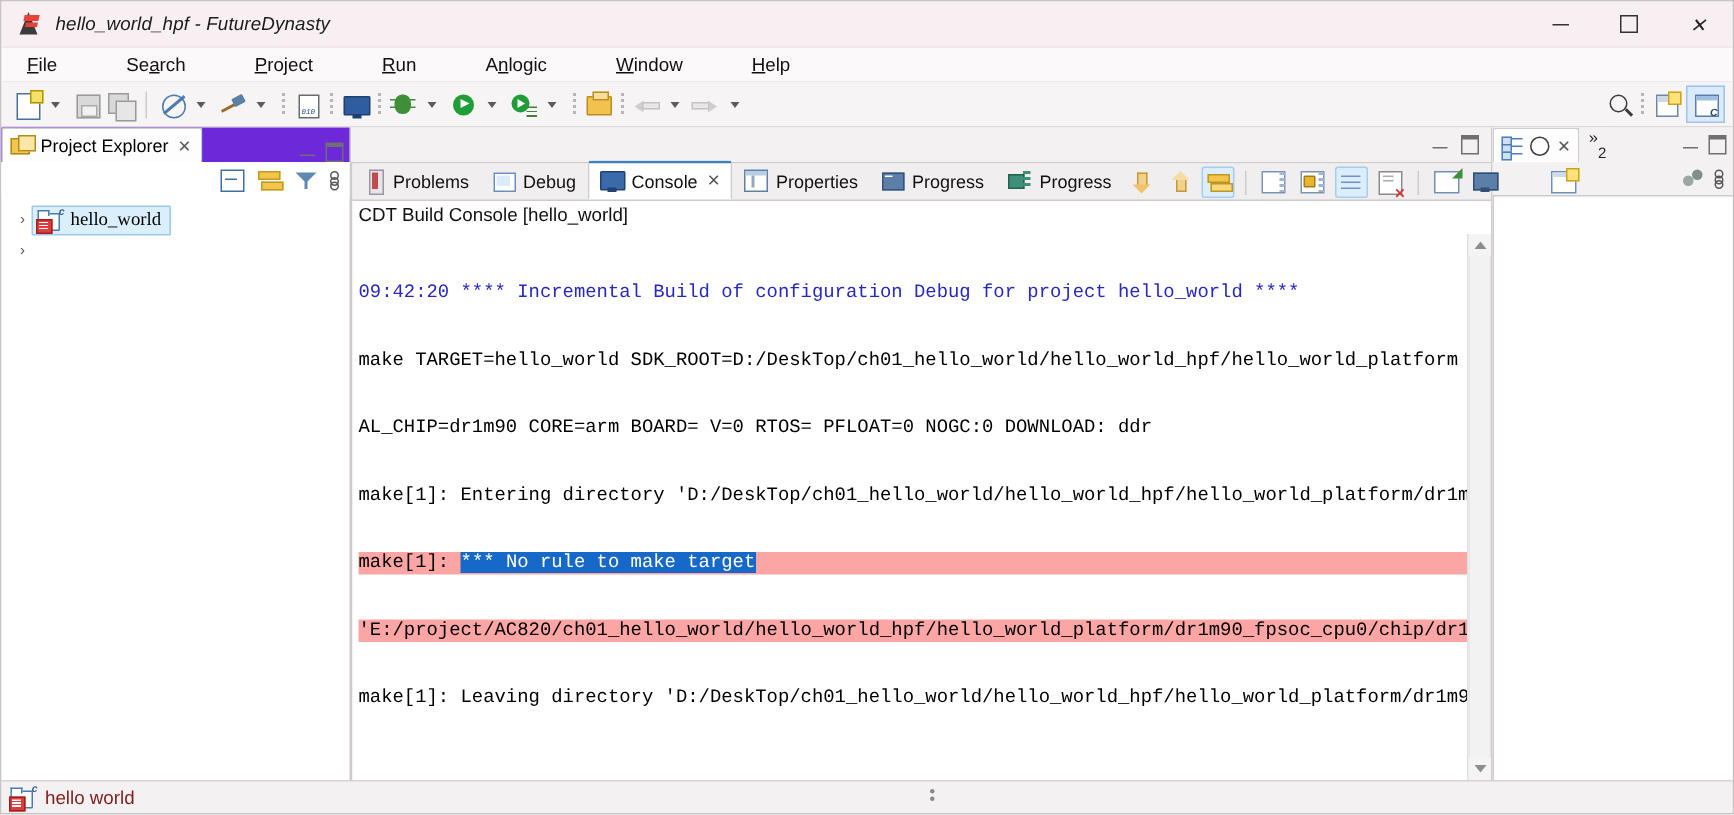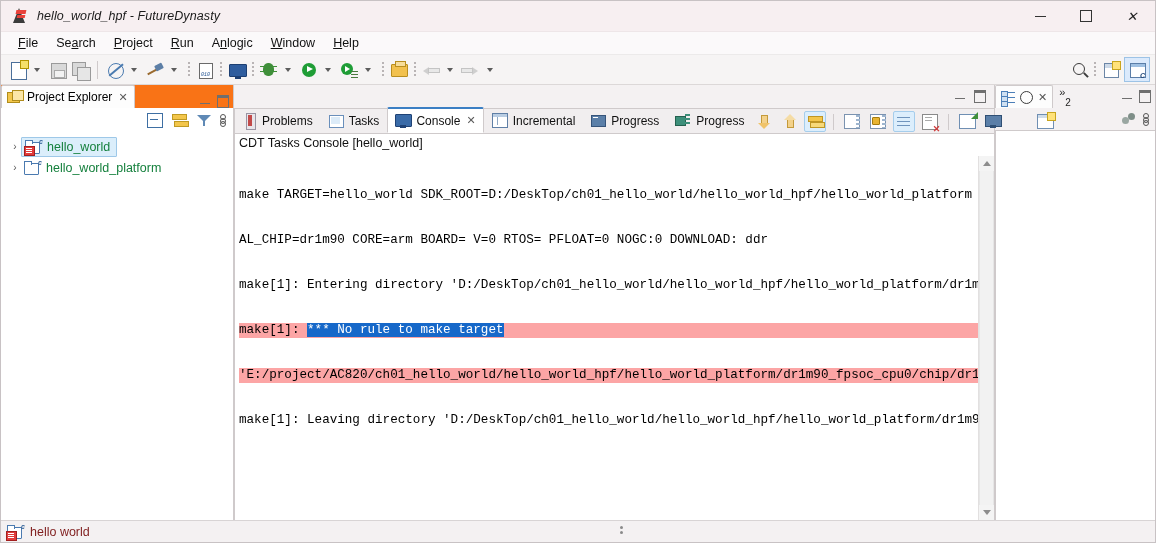--- a/index.html
+++ b/index.html
@@ -20,21 +20,21 @@
   .title-icon .b{position:absolute;left:5px;top:3px;width:10px;height:4px;background:#e8413a;transform:skewX(-12deg);}
   .title-icon .c{position:absolute;left:6px;top:8px;width:8px;height:3px;background:#e8413a;transform:skewX(-12deg);}
   .title-text{font-size:12.5px;color:#1b1b1b;letter-spacing:.1px;}
   .win-btns{margin-left:auto;display:flex;height:30px;}
   .win-btn{width:46px;height:30px;display:flex;align-items:center;justify-content:center;color:#222;font-size:13px;}
   .glyph-min{display:block;width:11px;height:1px;background:#333;}
   .glyph-max{display:block;width:10px;height:10px;border:1px solid #333;}
 
   
   .menubar{height:22px;background:#fbf9fa;display:flex;align-items:center;padding-left:8px;flex:0 0 auto;
-           border-bottom:1px solid #eceaea;}
+           border-bottom:1px solid #eceaea;gap:28px;}
   .menu-item{padding:2px 9px;font-size:12.5px;color:#111;}
   .menu-item u{text-decoration:underline;}
 
   
   .toolbar{height:29px;background:#f6f4f4;display:flex;align-items:center;padding-left:6px;flex:0 0 auto;
            border-bottom:1px solid #dcd8d8;}
   .tb{display:flex;align-items:center;height:24px;padding:0 2px;}
   .tb-sep{width:1px;height:18px;background:#cfcacb;margin:0 6px;}
   .tb-dotsep{width:2px;height:16px;margin:0 4px;
      background:repeating-linear-gradient(to bottom,#b9b4b5 0 2px,transparent 2px 4px);}
@@ -90,21 +90,21 @@
   .ic-perspc{position:absolute;left:2px;top:2px;width:14px;height:13px;border:1.2px solid #5b7ea8;background:#fff;}
   .ic-perspc:before{content:"";position:absolute;left:0;top:0;width:14px;height:3.5px;background:#9fc0e2;}
   .ic-perspc:after{content:"C";position:absolute;right:0px;bottom:-2px;font-size:7px;color:#24497a;font-weight:bold;}
 
   
   .body{flex:1 1 auto;display:flex;min-height:0;}
 
   
   .explorer{width:232px;flex:0 0 232px;display:flex;flex-direction:column;background:#fff;
             border-right:1px solid #cfcacb;}
-  .view-tabs{height:23px;background:#f97316;display:flex;align-items:flex-end;flex:0 0 auto;}
+  .view-tabs{height:23px;background:#6d28d9;display:flex;align-items:flex-end;flex:0 0 auto;}
   .view-tab{height:22px;display:flex;align-items:center;padding:0 6px 0 5px;background:#fdfdfd;
             border:1px solid #cfcacb;border-bottom:none;font-size:12px;border-radius:2px 2px 0 0;}
   .view-tab .ic{margin-right:4px;}
   .x-close{margin-left:6px;color:#5c5c5c;font-size:11px;}
   .view-tab-ctrls{margin-left:auto;display:flex;align-items:center;padding-right:4px;gap:7px;}
   .mini-min{width:10px;height:3px;border-bottom:1.6px solid #6f6f6f;}
   .mini-max{width:10px;height:9px;border:1.5px solid #6f6f6f;border-top-width:3px;}
   .ic-projexp{width:16px;height:14px;position:relative;display:inline-block;}
   .ic-projexp:before{content:"";position:absolute;left:0;top:2px;width:11px;height:9px;background:#f3c64b;border:1px solid #b08c1b;}
   .ic-projexp:after{content:"";position:absolute;left:5px;top:0px;width:10px;height:9px;background:#fbe6a8;border:1px solid #b08c1b;}
@@ -123,21 +123,21 @@
   .ic-vmenu{width:5px;height:14px;position:relative;}
   .ic-vmenu:before{content:"";position:absolute;left:0;top:1px;width:4px;height:4px;border:1px solid #555;border-radius:50%;}
   .ic-vmenu:after{content:"";position:absolute;left:0;top:8px;width:4px;height:4px;border:1px solid #555;border-radius:50%;}
   .ic-vmenu i{position:absolute;left:0;top:4.5px;width:4px;height:4px;border:1px solid #555;border-radius:50%;}
 
   .tree{padding:4px 0 0 0;flex:1 1 auto;}
   .tree-row{display:flex;align-items:center;height:21px;padding-left:8px;}
   .twisty{width:12px;color:#5a5a5a;font-size:10px;text-align:center;flex:0 0 12px;}
   .node{display:flex;align-items:center;padding:1px 6px 1px 3px;border-radius:1px;}
   .node.selected{background:#dbeefb;border:1px solid #9ec8e8;}
-  .node-label{font-size:12.5px;color:#15803d;margin-left:4px;}
+  .node-label{font-size:12.5px;color:#000000;margin-left:4px;font-family:Liberation Serif, serif;}
   .ic-cproj{width:18px;height:16px;position:relative;display:inline-block;}
   .ic-cproj .f{position:absolute;left:0;top:3px;width:13px;height:10px;background:#fff;border:1.3px solid #4b7ab0;border-radius:1px;}
   .ic-cproj .f2{position:absolute;left:0;top:1px;width:6px;height:3px;background:#fff;border:1.3px solid #4b7ab0;border-bottom:none;}
   .ic-cproj .c{position:absolute;right:0px;top:-1px;font-size:7px;color:#2d5e96;font-weight:bold;}
   .ic-cproj .r{position:absolute;left:-1px;bottom:-1px;width:9px;height:8px;background:#e23b3b;border:1px solid #a21f1f;}
   .ic-cproj .r:after{content:"";position:absolute;left:1px;top:1px;width:6px;height:5px;
      background:repeating-linear-gradient(to bottom,#fff 0 1px,transparent 1px 2px);}
 
   
   .center{flex:1 1 auto;display:flex;flex-direction:column;min-width:0;background:#f4f1f2;}
@@ -444,28 +444,20 @@
                 <i class="f"></i>
                 <i class="f2"></i>
                 <i class="c">c</i>
                 <i class="r"></i>
               </span>
             <span class="node-label">hello_world</span>
           </span>
         </div>
         <div class="tree-row">
           <span class="twisty">›</span>
-          <span class="node">
-            <span class="ic-cproj">
-                <i class="f"></i>
-                <i class="f2"></i>
-                <i class="c">c</i>
-              </span>
-            <span class="node-label">hello_world_platform</span>
-          </span>
         </div>
       </div>
     </div>
 
     <div class="center">
       <div class="editor-strip">
         <div class="editor-empty"></div>
         <div class="strip-ctrls">
           <span class="mini-min"></span>
           <span class="mini-max"></span>
@@ -473,30 +465,30 @@
       </div>
 
       <div class="console-panel">
         <div class="console-tabs">
           <div class="ctab">
             <span class="ic ic-problems"></span>
             <span>Problems</span>
           </div>
           <div class="ctab">
             <span class="ic ic-tasks"></span>
-            <span>Tasks</span>
+            <span>Debug</span>
           </div>
           <div class="ctab active">
             <span class="ic ic-console"></span>
             <span>Console</span>
             <span class="x-close">✕</span>
           </div>
           <div class="ctab">
             <span class="ic ic-props"></span>
-            <span>Incremental</span>
+            <span>Properties</span>
           </div>
           <div class="ctab">
             <span class="ic ic-terminal"></span>
             <span>Progress</span>
           </div>
           <div class="ctab">
             <span class="ic ic-progress"></span>
             <span>Progress</span>
           </div>
 
@@ -551,24 +543,25 @@
               </div>
             <div class="ctool">
                 <span class="mini-min"></span>
               </div>
             <div class="ctool">
                 <span class="mini-max"></span>
               </div>
           </div>
         </div>
 
-        <div class="console-title">CDT Tasks Console [hello_world]</div>
+        <div class="console-title">CDT Build Console [hello_world]</div>
 
         <div class="console-body">
           <div class="console-text">
+            <div class="ln blue">09:42:20 **** Incremental Build of configuration Debug for project hello_world ****</div>
             <div class="ln">make TARGET=hello_world SDK_ROOT=D:/DeskTop/ch01_hello_world/hello_world_hpf/hello_world_platform all</div>
             <div class="ln">AL_CHIP=dr1m90 CORE=arm BOARD= V=0 RTOS= PFLOAT=0 NOGC:0 DOWNLOAD: ddr</div>
             <div class="ln">make[1]: Entering directory 'D:/DeskTop/ch01_hello_world/hello_world_hpf/hello_world_platform/dr1m90_fpsoc_cpu0'</div>
             <div class="ln err"><span>make[1]: </span><span class="sel">*** No rule to make target</span></div>
             <div class="ln err">'E:/project/AC820/ch01_hello_world/hello_world_hpf/hello_world_platform/dr1m90_fpsoc_cpu0/chip/dr1x90/dr1m90/inc/al_mmu.h',</div>
             <div class="ln">make[1]: Leaving directory 'D:/DeskTop/ch01_hello_world/hello_world_hpf/hello_world_platform/dr1m90_fpsoc_cpu0'</div>
             
             
             
             

